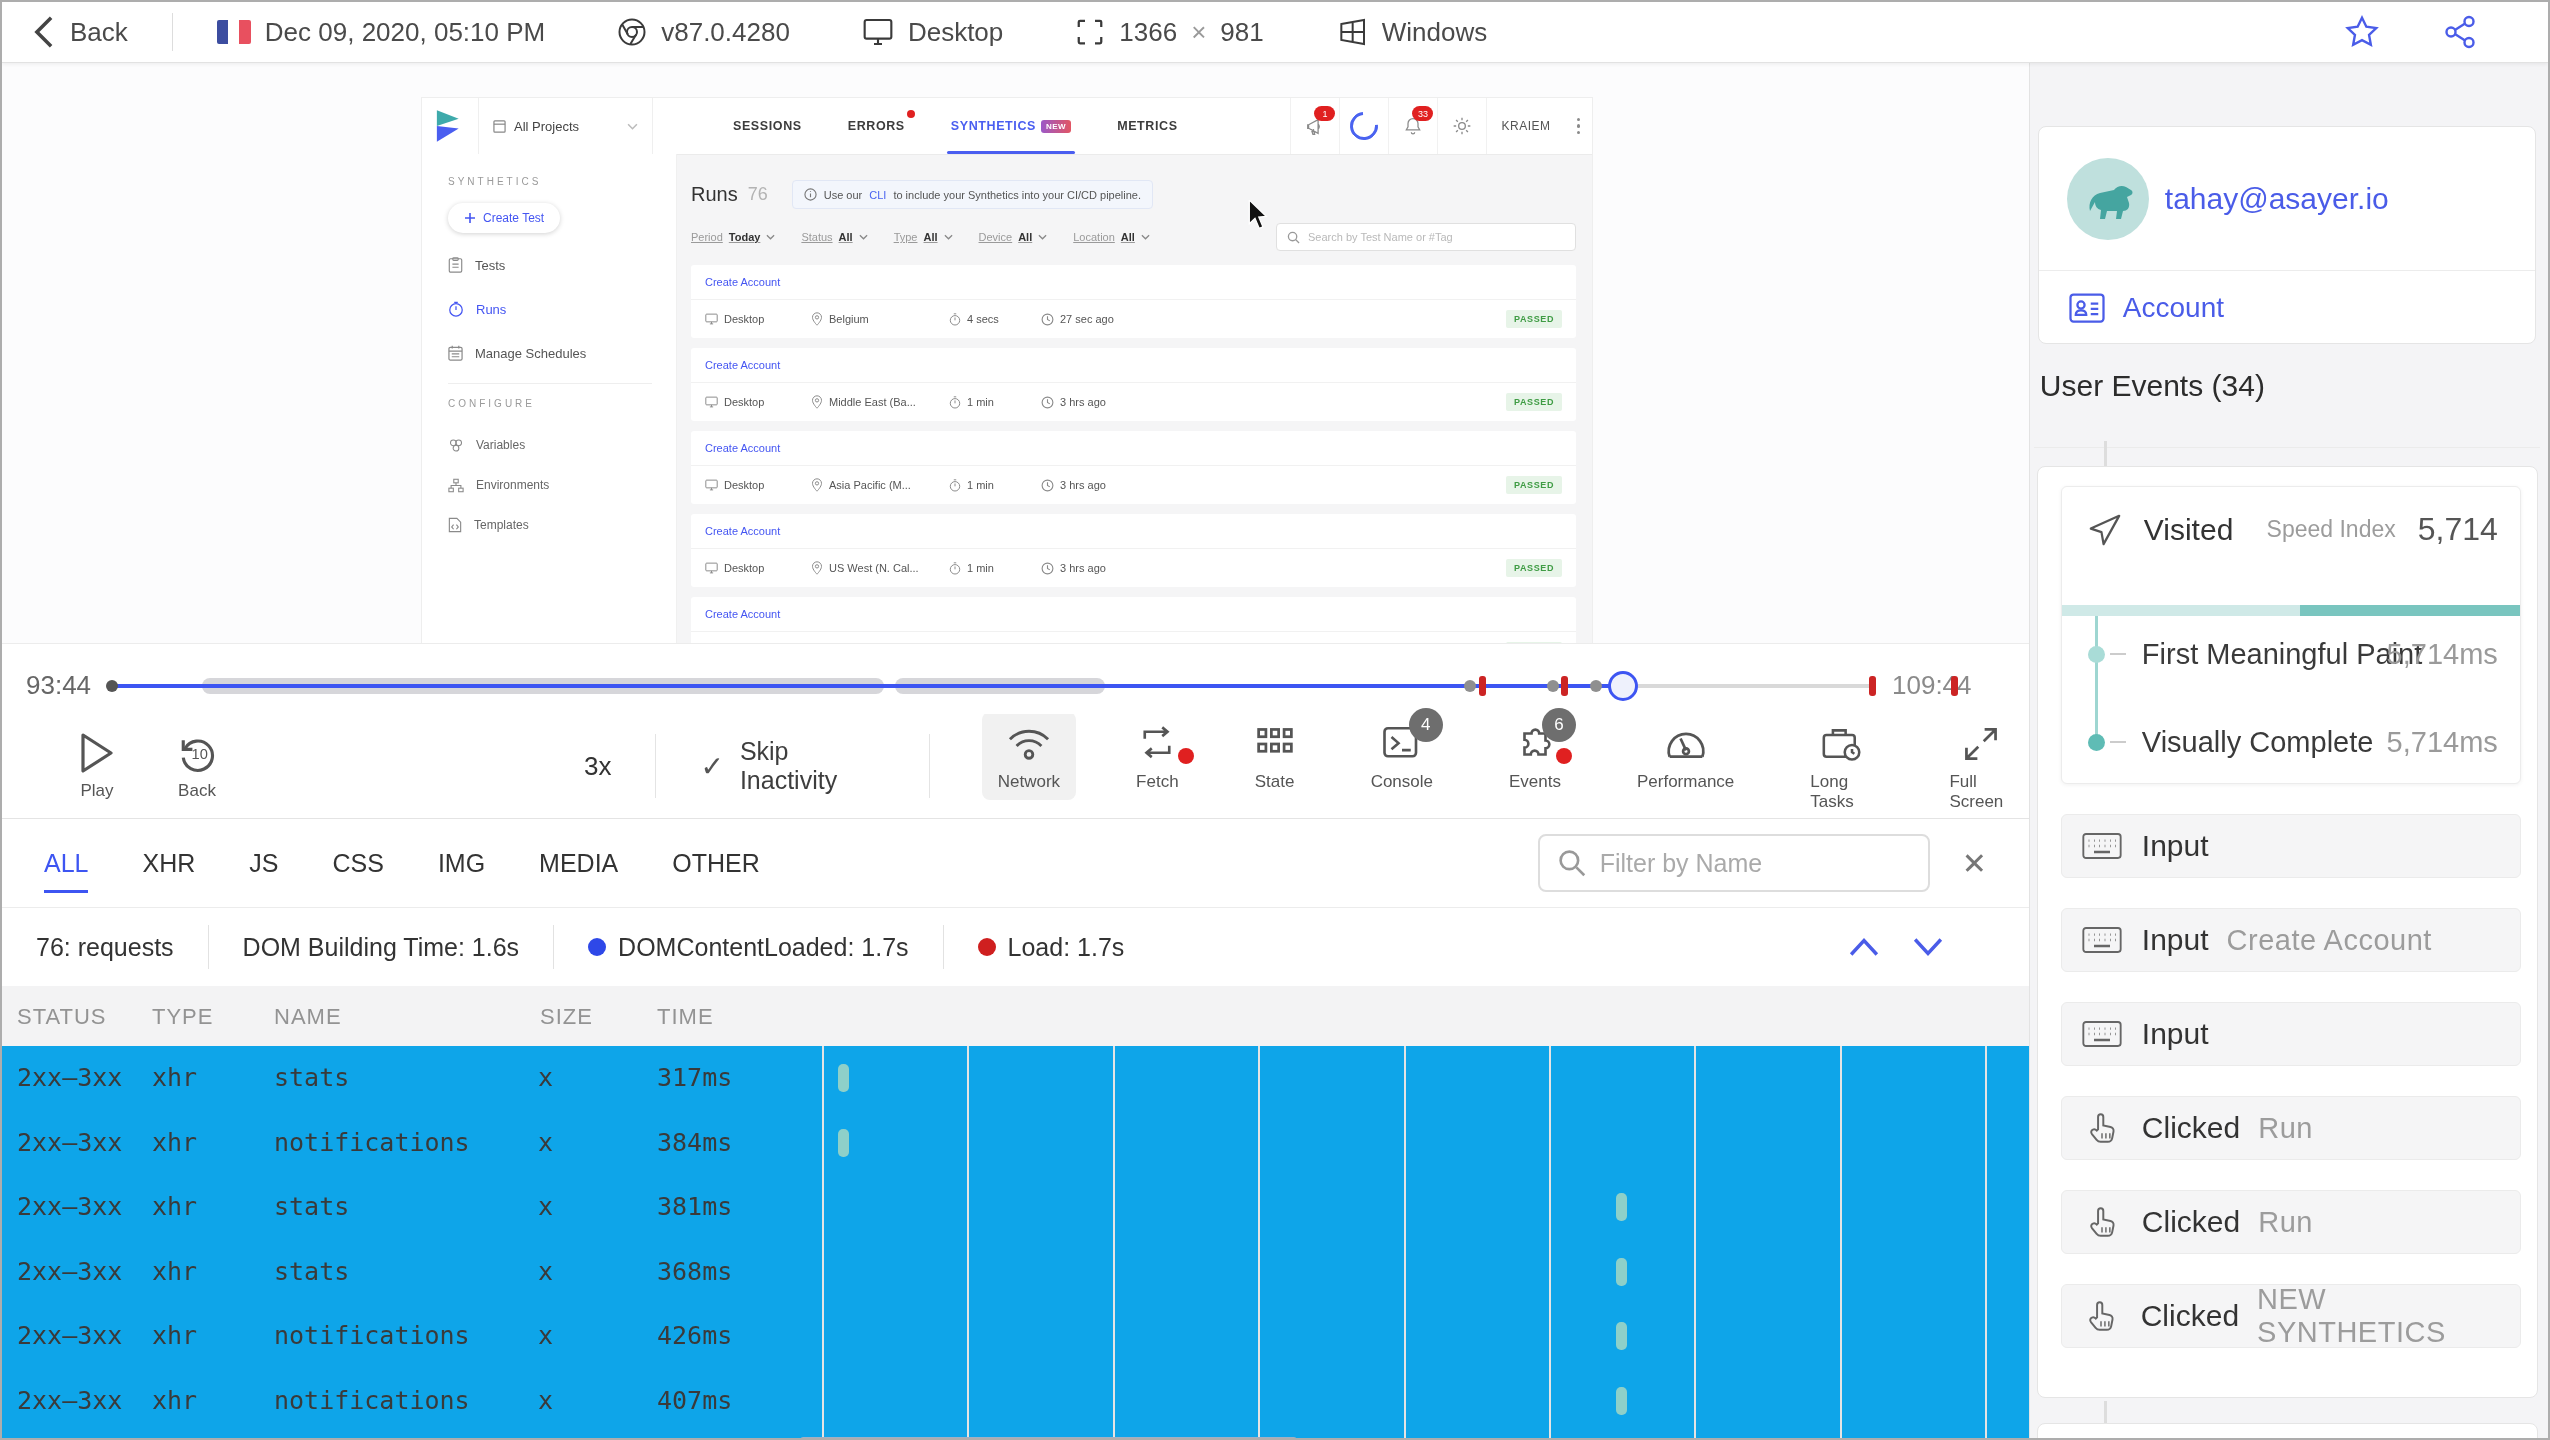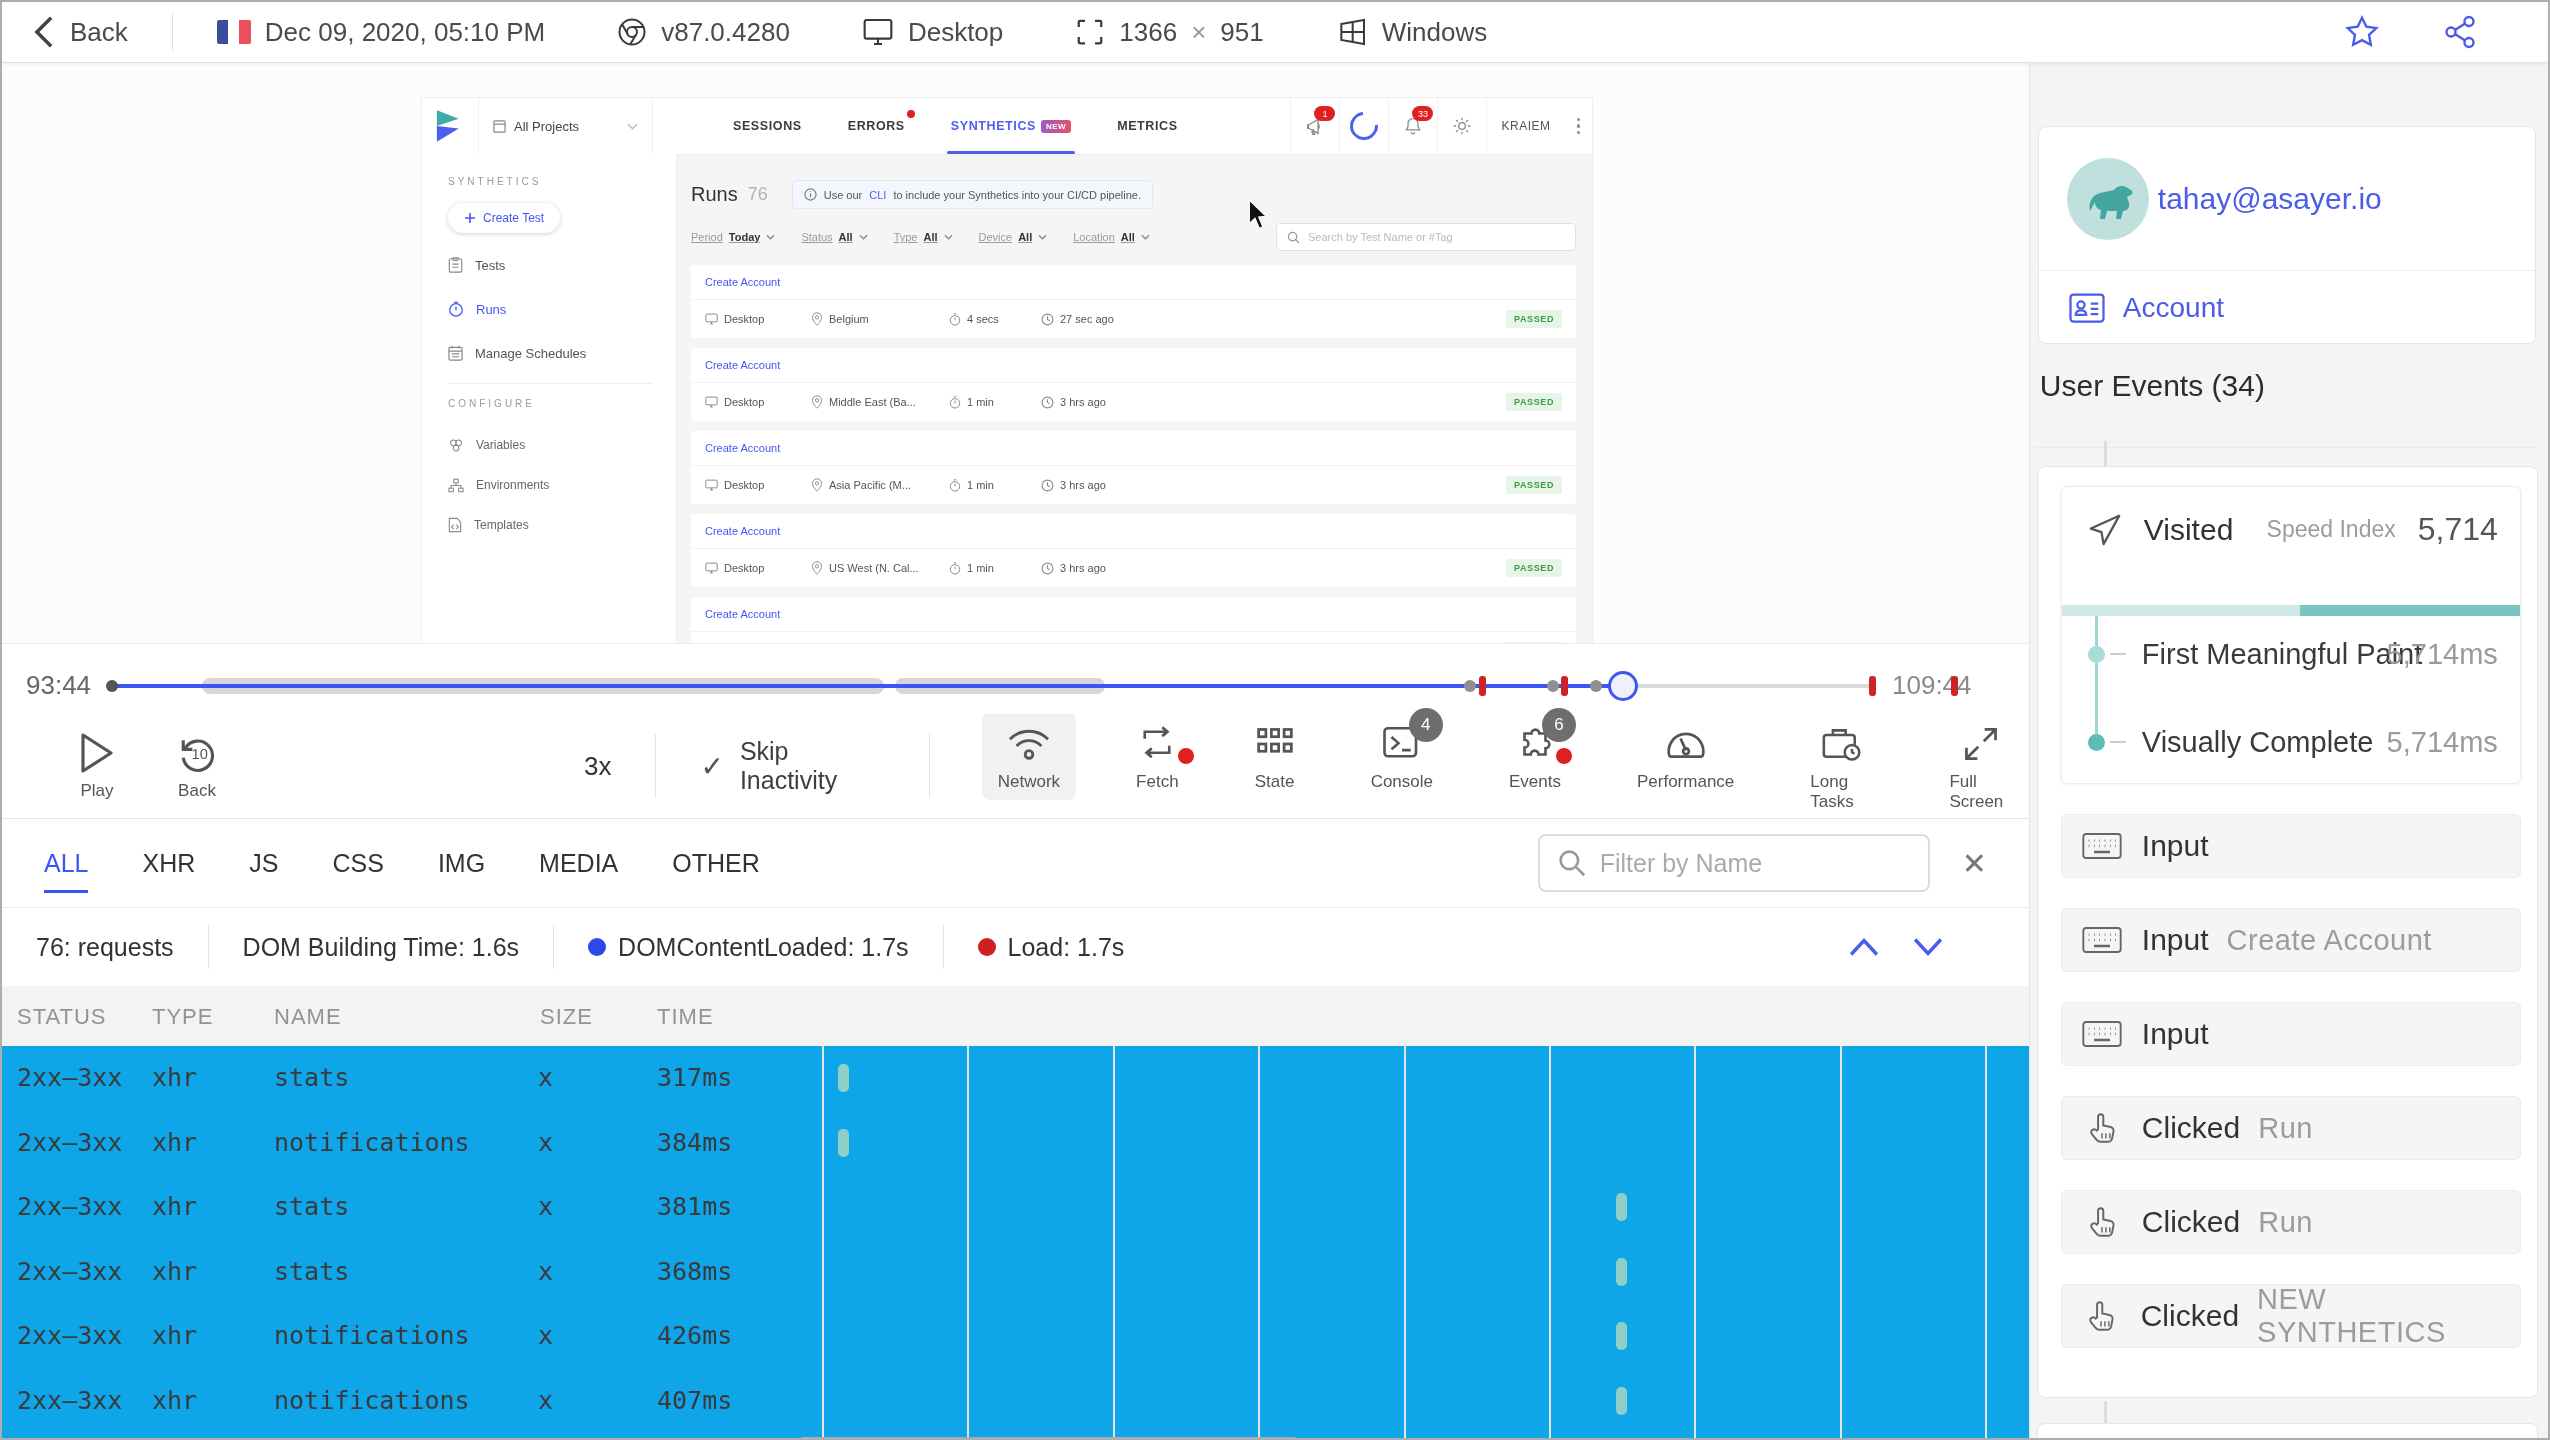--- a/index.html
+++ b/index.html
@@ -128,21 +128,21 @@
   .timecols span{width:145.4px;box-sizing:border-box;padding:18px 0 0 10px;font-size:22px;color:#939393;}
   .net-row{position:relative;height:64.5px;font-family:"DejaVu Sans Mono",monospace;font-size:25px;color:#3a3a3a;}
   .nr{position:absolute;top:17px;}
   .nr-status{left:15px;} .nr-type{left:150px;} .nr-name{left:272px;} .nr-size{left:536px;} .nr-time{left:655px;}
   .tbar{position:absolute;top:18px;width:11px;height:28px;border-radius:5px;background:#8ed0c9;}
   .hscroll{position:absolute;left:798px;bottom:2px;width:497px;height:7px;border-radius:4px;background:#9fb0c4;}
   
   .sidebar{position:relative;width:520px;background:#f4f4f6;border-left:1px solid #e3e3e3;box-sizing:border-box;}
   .card{background:#fff;border:1px solid #e5e5e5;border-radius:8px;box-sizing:border-box;}
   .profile{position:absolute;top:63px;left:8px;right:12px;height:218px;}
-  .ptop{height:143px;display:flex;align-items:center;padding:0 0 0 28px;gap:9px;text-align:right;}
+  .ptop{height:143px;display:flex;align-items:center;padding:0 0 0 28px;gap:16px;text-align:right;}
   .avatar{width:82px;height:82px;border-radius:50%;background:#bfe0dd;display:flex;align-items:center;justify-content:center;}
   .email{font-size:30px;color:#4a5ce8;}
   .meta{height:74px;border-top:1px solid #ececec;display:flex;align-items:center;gap:18px;padding-left:30px;
     font-size:28px;color:#4a5ce8;}
   .ue-title{position:absolute;top:306px;left:10px;font-size:30px;color:#2c2c2c;}
   .conn-h{position:absolute;top:384px;left:4px;right:8px;height:1px;background:#ebebeb;}
   .conn-v{position:absolute;left:74px;width:3px;background:#ddd;}
   .egroup{position:absolute;top:403px;left:7px;right:10px;height:932px;padding:19px 23px 0;overflow:hidden;}
   .visited{position:relative;width:460px;height:298px;border:1px solid #ececec;border-radius:6px;
     box-shadow:0 1px 4px rgba(0,0,0,.06);box-sizing:border-box;background:#fff;overflow:hidden;}
@@ -212,21 +212,21 @@
     </div>
     <div class="tb-gap"></div>
     <div class="tb-item">
       <span>
         <svg width="30" height="30" viewBox="0 0 24 24" fill="none" stroke="#3a3a3a" stroke-width="1.8">
           <path d="M3 8 V4 a1 1 0 0 1 1-1 h4 M16 3 h4 a1 1 0 0 1 1 1 v4 M21 16 v4 a1 1 0 0 1-1 1 h-4 M8 21 H4 a1 1 0 0 1-1-1 v-4"></path>
           </svg>
       </span>
       <span>1366</span>
       <span class="dim">×</span>
-      <span>951</span>
+      <span>981</span>
     </div>
     <div class="tb-gap"></div>
     <div class="tb-item">
       <span>
         <svg width="32" height="30" viewBox="0 0 24 22" fill="none" stroke="#3a3a3a" stroke-width="1.5">
           <path d="M4 5 L21 2 V20 L4 17 Z M4 5 V17 M12.5 3.6 V18.5 M4 11 H21"></path>
           </svg>
       </span>
       <span>Windows</span>
     </div>

